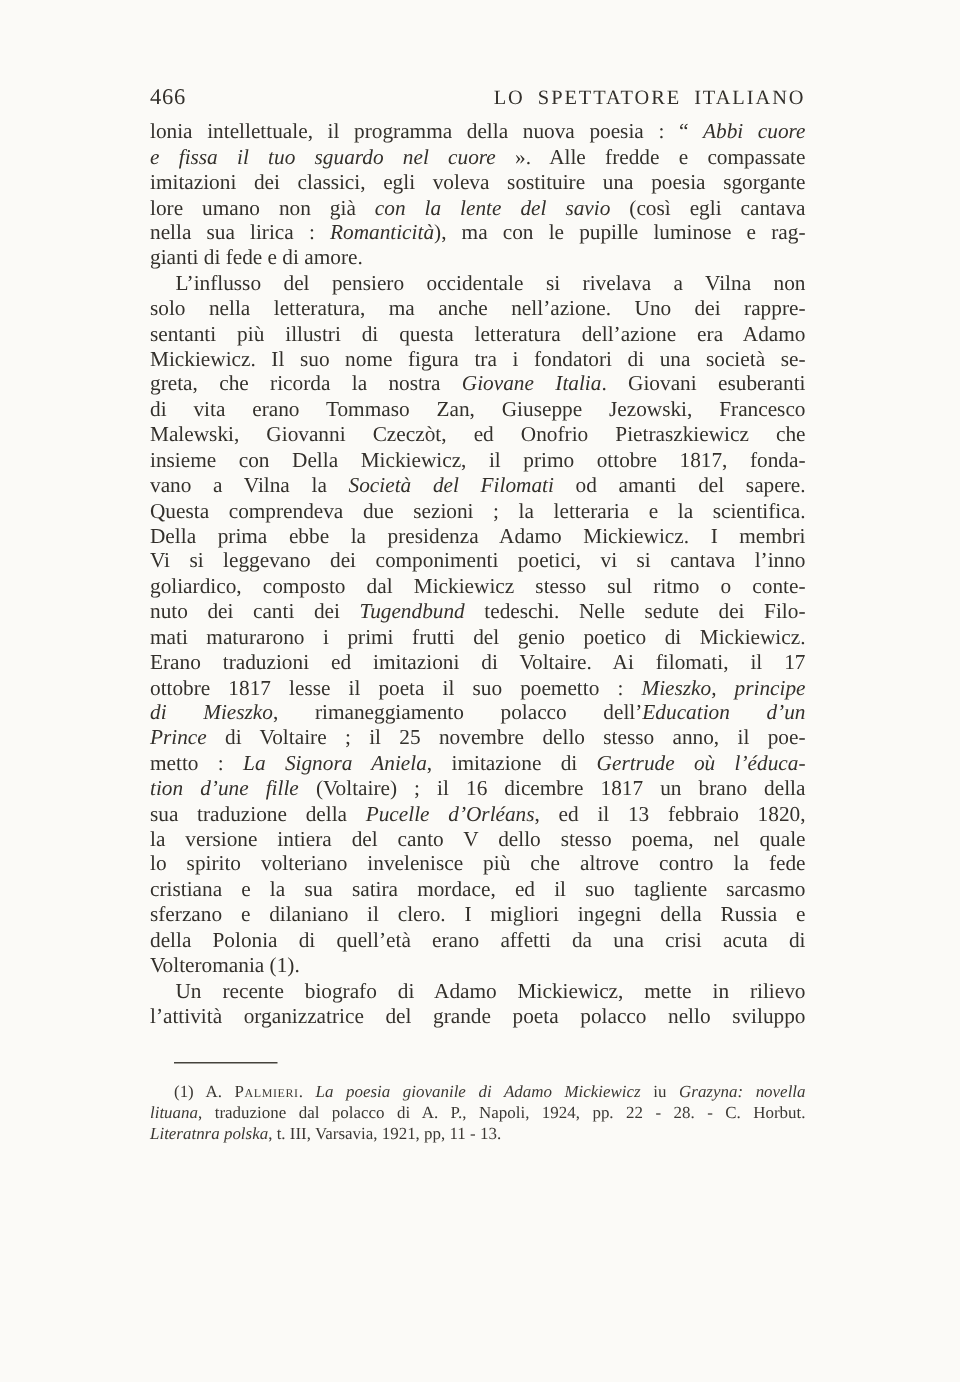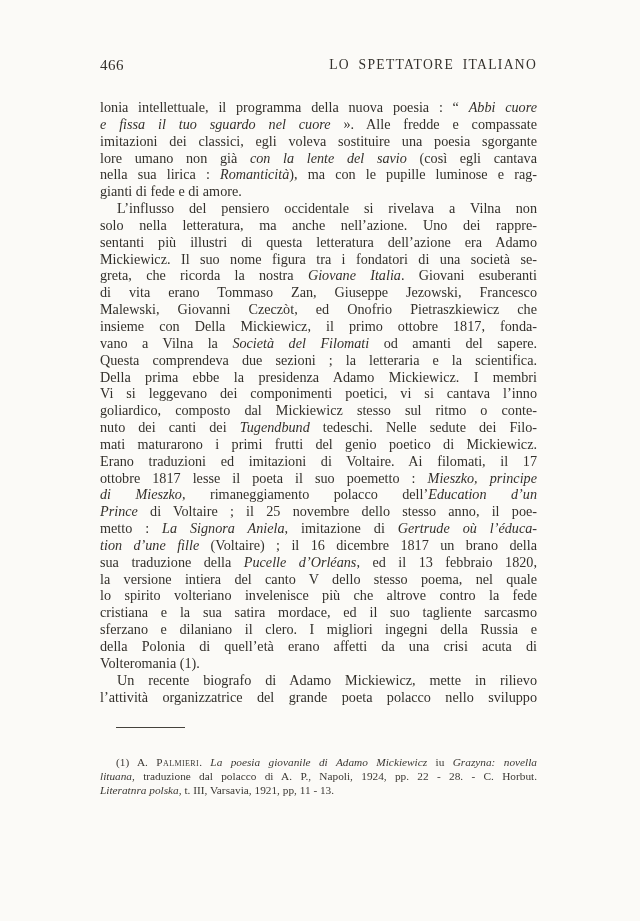--- a/index.html
+++ b/index.html
@@ -32,21 +32,21 @@
   .pagenum {
     font-size: 15px;
     letter-spacing: 0.5px;
   }
   .running-title {
     font-size: 13.6px;
     letter-spacing: 1.3px;
     word-spacing: 4px;
   }
   .bodytext {
-    margin-top: 26px;
+    margin-top: 7px;
     font-size: 14.2px;
     line-height: 16.85px;
   }
   .line {
     text-align: justify;
     text-align-last: justify;
     white-space: normal;
   }
   .line.para-end {
     text-align-last: left;
@@ -55,21 +55,21 @@
     text-indent: 17px;
   }
   .footnote-rule {
     margin-top: 22px;
     margin-left: 16px;
     width: 69px;
     height: 0;
     border-top: 1.6px solid #45423c;
   }
   .footnote {
-    margin-top: 27px;
+    margin-top: 12px;
     font-size: 11.3px;
     line-height: 14px;
     color: #3b3833;
     font-family: Liberation Serif, serif;
   }
   .footnote .line.indent {
     text-indent: 16px;
   }
   i { font-style: italic; }
   sc { font-variant: small-caps; letter-spacing: 0.4px; }

